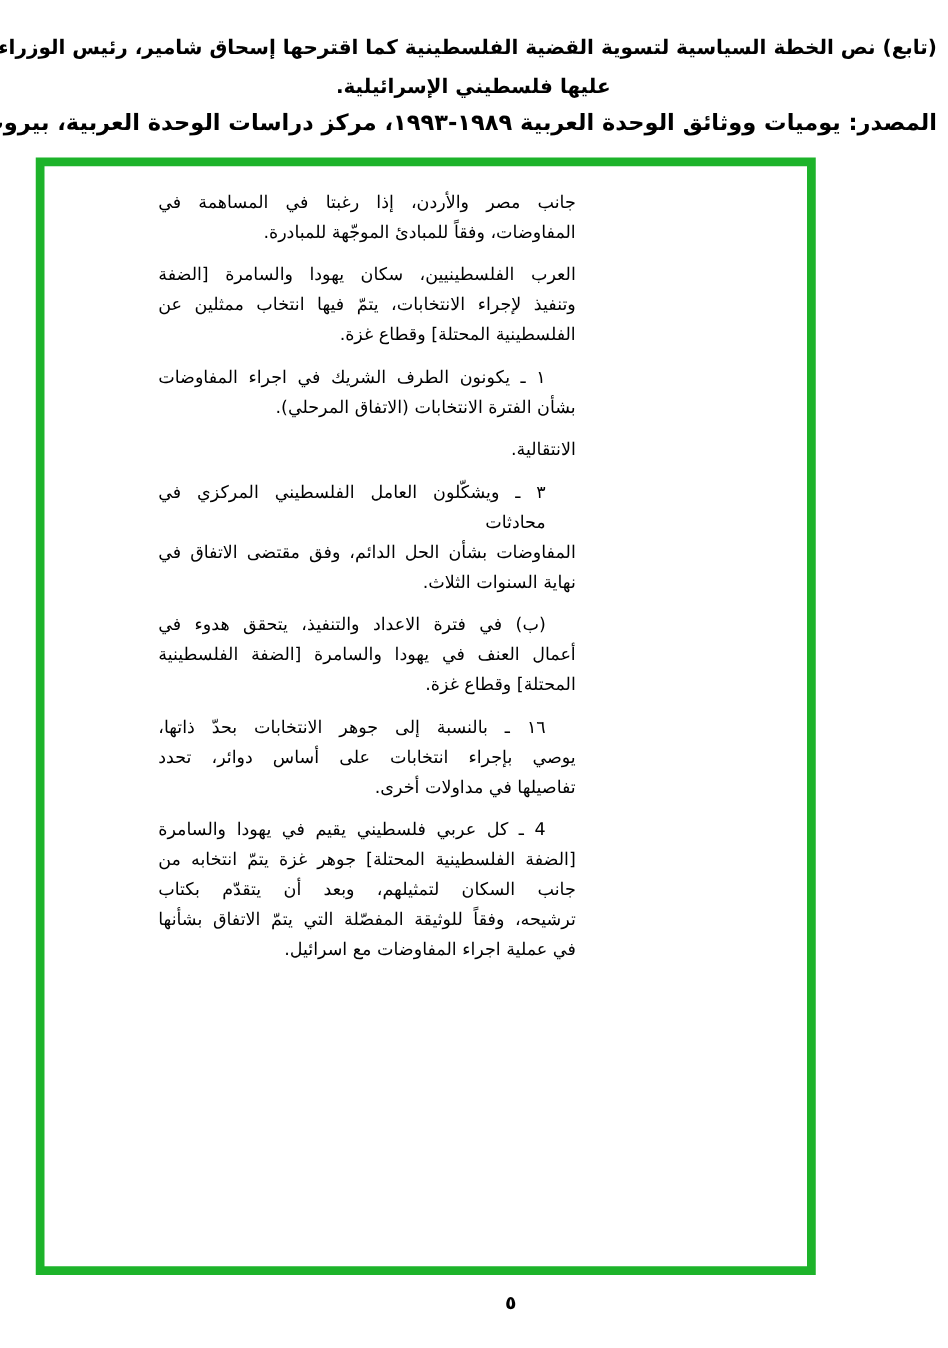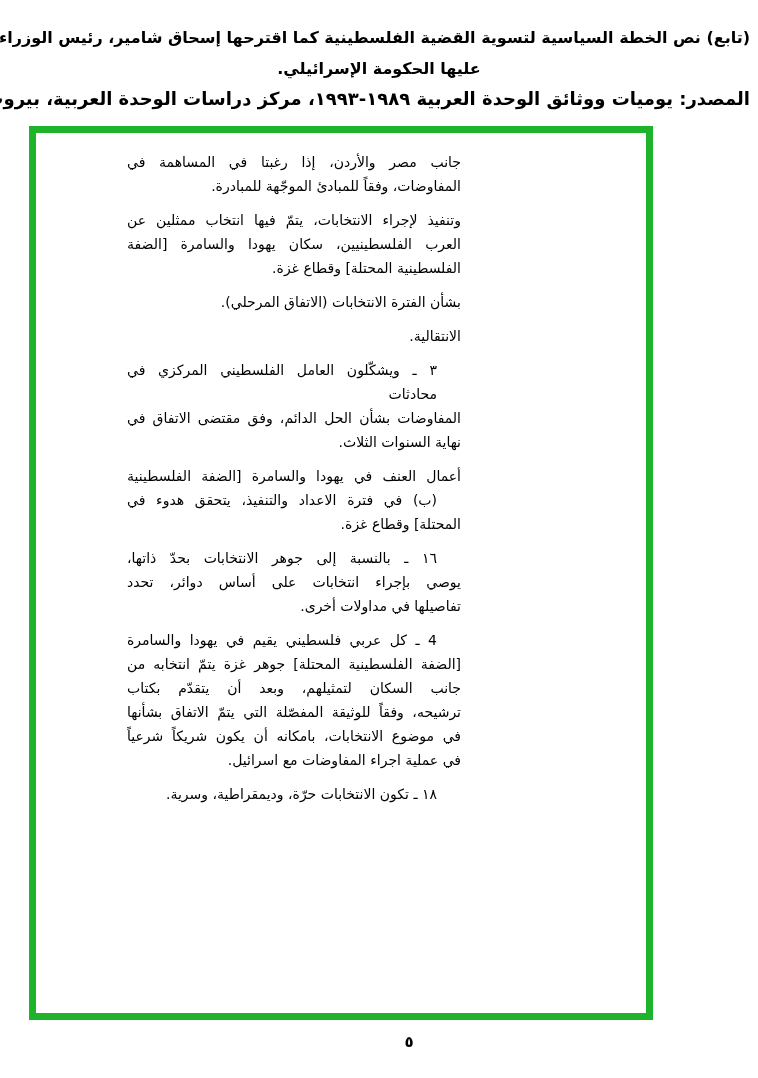--- a/index.html
+++ b/index.html
@@ -76,65 +76,62 @@
     font-weight:bold;
   }
 </style>
 </head>
 <body>
 
 <div class="page">
 
   <header class="doc-header">
     <div class="title-line">(تابع) نص الخطة السياسية لتسوية القضية الفلسطينية كما اقترحها إسحاق شامير، رئيس الوزراء الإسرائيلي، وصادقت</div>
-    <div class="title-line">عليها الحكومة الإسرائيلي.</div>
+    <div class="title-line">عليها فلسطيني الإسرائيلية.</div>
     <div class="source-line">المصدر: يوميات ووثائق الوحدة العربية ١٩٨٩-١٩٩٣، مركز دراسات الوحدة العربية، بيروت، ط١، ١٩٩٥، ص ٦٤٧ - ٦٤٩.</div>
   </header>
 
   <div class="frame">
     <div class="text-column" id="body-paragraphs">
         <div class="para">
           <div class="line first">جانب مصر والأردن، إذا رغبتا في المساهمة في</div>
           <div class="line last">المفاوضات، وفقاً للمبادئ الموجّهة للمبادرة.</div>
         </div>
         <div class="para">
+          <div class="line">العرب الفلسطينيين، سكان يهودا والسامرة [الضفة</div>
           <div class="line">وتنفيذ لإجراء الانتخابات، يتمّ فيها انتخاب ممثلين عن</div>
-          <div class="line">العرب الفلسطينيين، سكان يهودا والسامرة [الضفة</div>
           <div class="line last">الفلسطينية المحتلة] وقطاع غزة.</div>
         </div>
         <div class="para">
+          <div class="line first">١ ـ يكونون الطرف الشريك في اجراء المفاوضات</div>
           <div class="line last">بشأن الفترة الانتخابات (الاتفاق المرحلي).</div>
         </div>
         <div class="para">
           <div class="line last">الانتقالية.</div>
         </div>
         <div class="para">
           <div class="line first">٣ ـ ويشكّلون العامل الفلسطيني المركزي في محادثات</div>
           <div class="line">المفاوضات بشأن الحل الدائم، وفق مقتضى الاتفاق في</div>
           <div class="line last">نهاية السنوات الثلاث.</div>
         </div>
         <div class="para">
+          <div class="line first">(ب) في فترة الاعداد والتنفيذ، يتحقق هدوء في</div>
           <div class="line">أعمال العنف في يهودا والسامرة [الضفة الفلسطينية</div>
-          <div class="line first">(ب) في فترة الاعداد والتنفيذ، يتحقق هدوء في</div>
           <div class="line last">المحتلة] وقطاع غزة.</div>
         </div>
         <div class="para">
           <div class="line first">١٦ ـ بالنسبة إلى جوهر الانتخابات بحدّ ذاتها،</div>
           <div class="line">يوصي بإجراء انتخابات على أساس دوائر، تحدد</div>
           <div class="line last">تفاصيلها في مداولات أخرى.</div>
         </div>
         <div class="para">
           <div class="line first">4 ـ كل عربي فلسطيني يقيم في يهودا والسامرة</div>
           <div class="line">[الضفة الفلسطينية المحتلة] جوهر غزة يتمّ انتخابه من</div>
           <div class="line">جانب السكان لتمثيلهم، وبعد أن يتقدّم بكتاب</div>
           <div class="line">ترشيحه، وفقاً للوثيقة المفصّلة التي يتمّ الاتفاق بشأنها</div>
-          <div class="line">في موضوع الانتخابات، بامكانه أن يكون شريكاً شرعياً</div>
           <div class="line last">في عملية اجراء المفاوضات مع اسرائيل.</div>
-        </div>
-        <div class="para">
-          <div class="line first last">١٨ ـ تكون الانتخابات حرّة، وديمقراطية، وسرية.</div>
         </div>
       </div>
   </div>
 
   <div class="page-number">٥</div>
 
 </div>
 
 </body></html>

